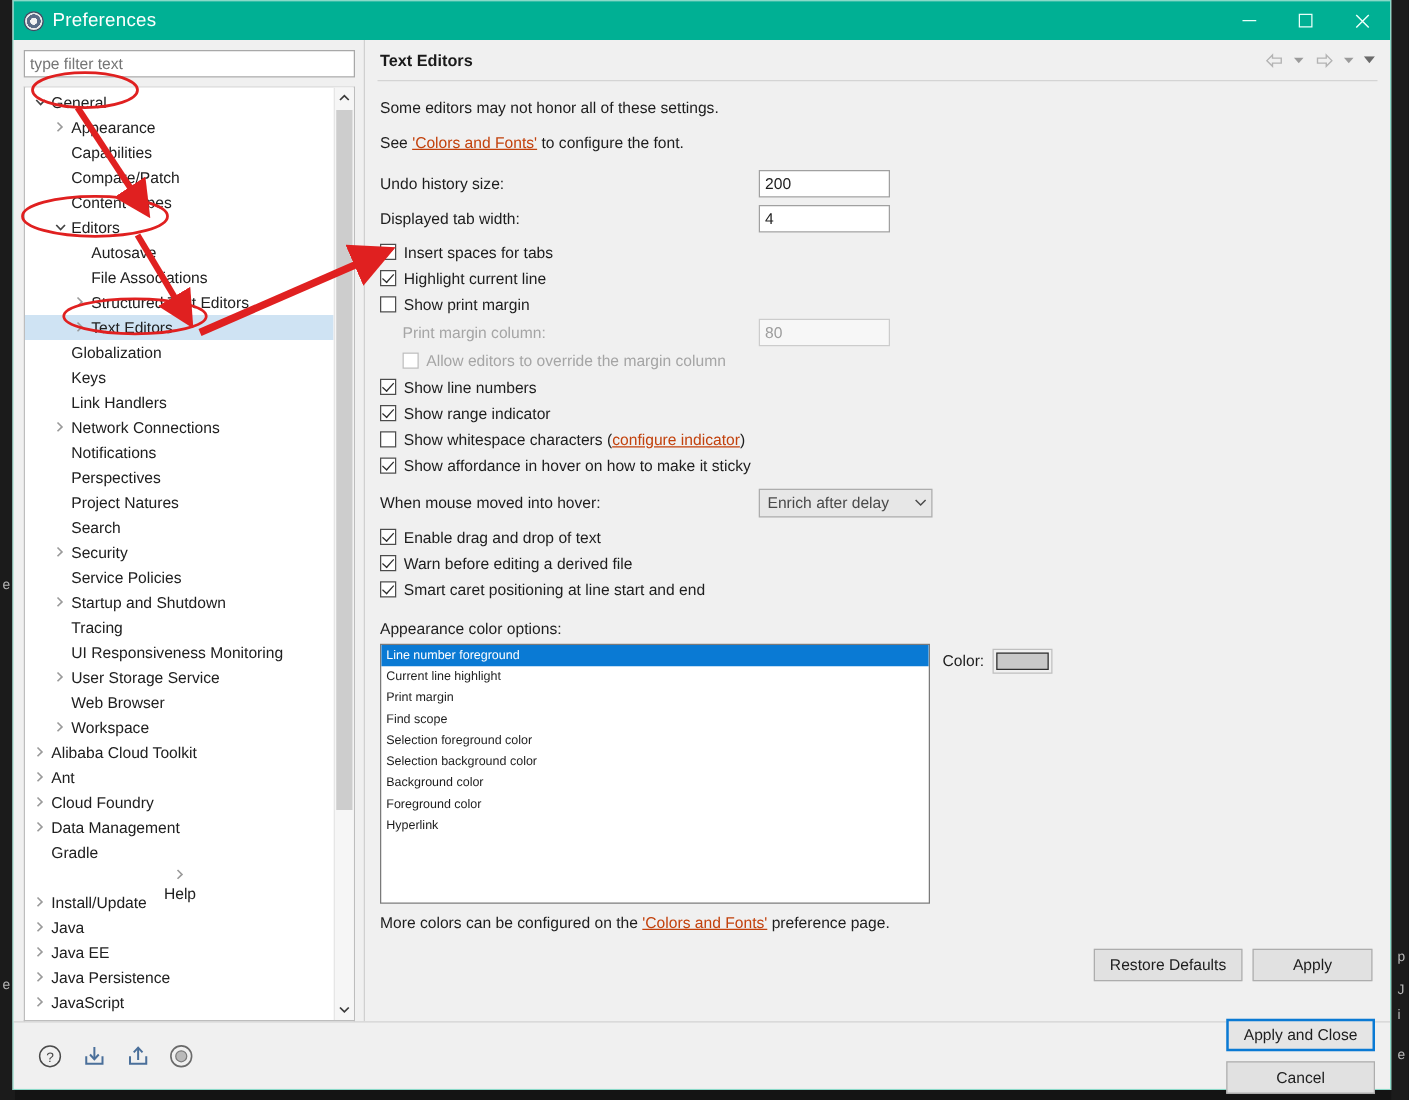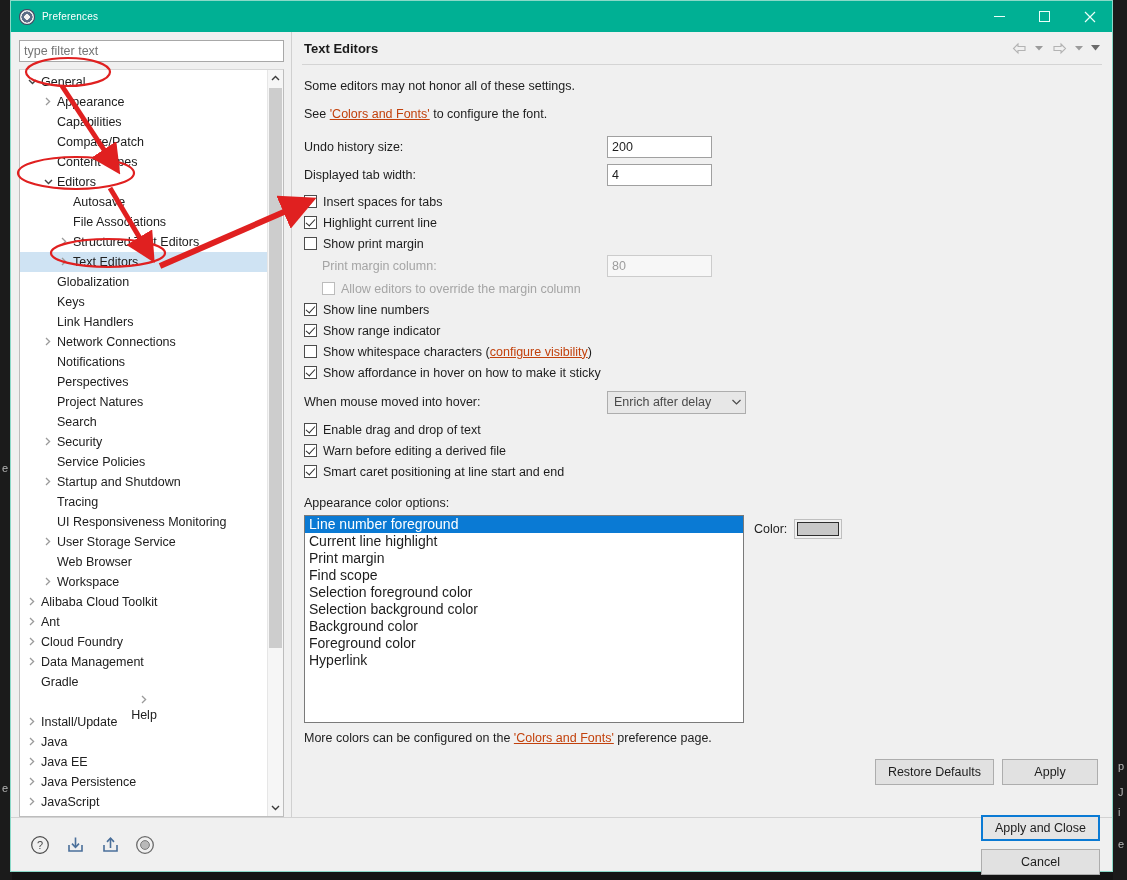--- a/index.html
+++ b/index.html
@@ -44,21 +44,21 @@
     flex: 0 0 auto; position: relative;
   }
   .title-icon {
     width: 16px; height: 16px; margin-left: 8px; margin-right: 7px;
     border-radius: 50%;
     background: radial-gradient(circle at 50% 50%, #f2f2f2 0 24%, #5a6c86 26% 48%, #e8e8e8 50% 62%, #5a6c86 64% 100%);
     box-shadow: inset 0 0 0 1px #3e4d63;
     position: relative;
   }
   .title-text {
-    color: #ffffff; font-size: 10px; letter-spacing: .2px;
+    color: #ffffff; font-size: 15px; letter-spacing: .2px;
   }
   .win-btns { position: absolute; right: 0; top: 0; height: 31px; display: flex; }
   .win-btn {
     width: 45px; height: 31px; display: flex; align-items: center; justify-content: center;
     color: #ffffff; font-size: 13px; line-height: 1;
   }
   .win-btn .bar { width: 11px; height: 1px; background: #eafff9; }
   .win-btn .sq { width: 11px; height: 11px; border: 1px solid #eafff9; }
   .win-btn svg { display: block; }
   
@@ -180,21 +180,21 @@
   .combo .cv { flex: 1 1 auto; }
   .combo .cc { color: #4a4a4a; font-size: 8px; }
   .sec-label { margin: 14px 0 5px 0; }
   .colorzone { display: flex; align-items: flex-start; }
   .listbox {
     width: 440px; height: 208px; border: 1px solid #7a7a7a;
     background: #ffffff; overflow: hidden; padding: 0;
   }
   .lbitem {
     height: 17px; line-height: 17px; padding-left: 4px;
-    font-size: 14px; color: #1d1d1d; white-space: nowrap;
+    font-size: 10px; color: #1d1d1d; white-space: nowrap;
   }
   .lbitem.sel { background: #0a7ad4; color: #ffffff; }
   .color-side { margin-left: 10px; display: flex; align-items: center; padding-top: 4px; }
   .color-side .clabel { font-size: 12.5px; color: #1d1d1d; margin-right: 7px; }
   .color-swatch-btn {
     width: 48px; height: 20px; border: 1px solid #bfbfbf;
     background: #f0f0f0; padding: 2px; display: flex;
   }
   .color-swatch-inner { flex: 1 1 auto; border: 1px solid #2e2e2e; background: #c8c8c8; }
   .more-colors { margin-top: 8px; font-size: 12.5px; }
@@ -587,21 +587,21 @@
                 <span class="cbtext">Show line numbers</span>
               </div>
               <div class="cbrow">
                 <span class="cbx on"></span>
                 <span class="cbtext">Show range indicator</span>
               </div>
             </div>
 
           <div class="cbrow">
             <span class="cbx"></span>
-            <span class="cbtext"><span>Show whitespace characters (</span><a class="lnk" href="#">configure visibility</a><span>)</span></span>
+            <span class="cbtext"><span>Show whitespace characters (</span><a class="lnk" href="#">configure indicator</a><span>)</span></span>
           </div>
 
           <div class="cbrow">
             <span class="cbx on"></span>
             <span class="cbtext">Show affordance in hover on how to make it sticky</span>
           </div>
 
           <div class="combo-row">
             <div class="lbl">When mouse moved into hover:</div>
             <div class="combo">

